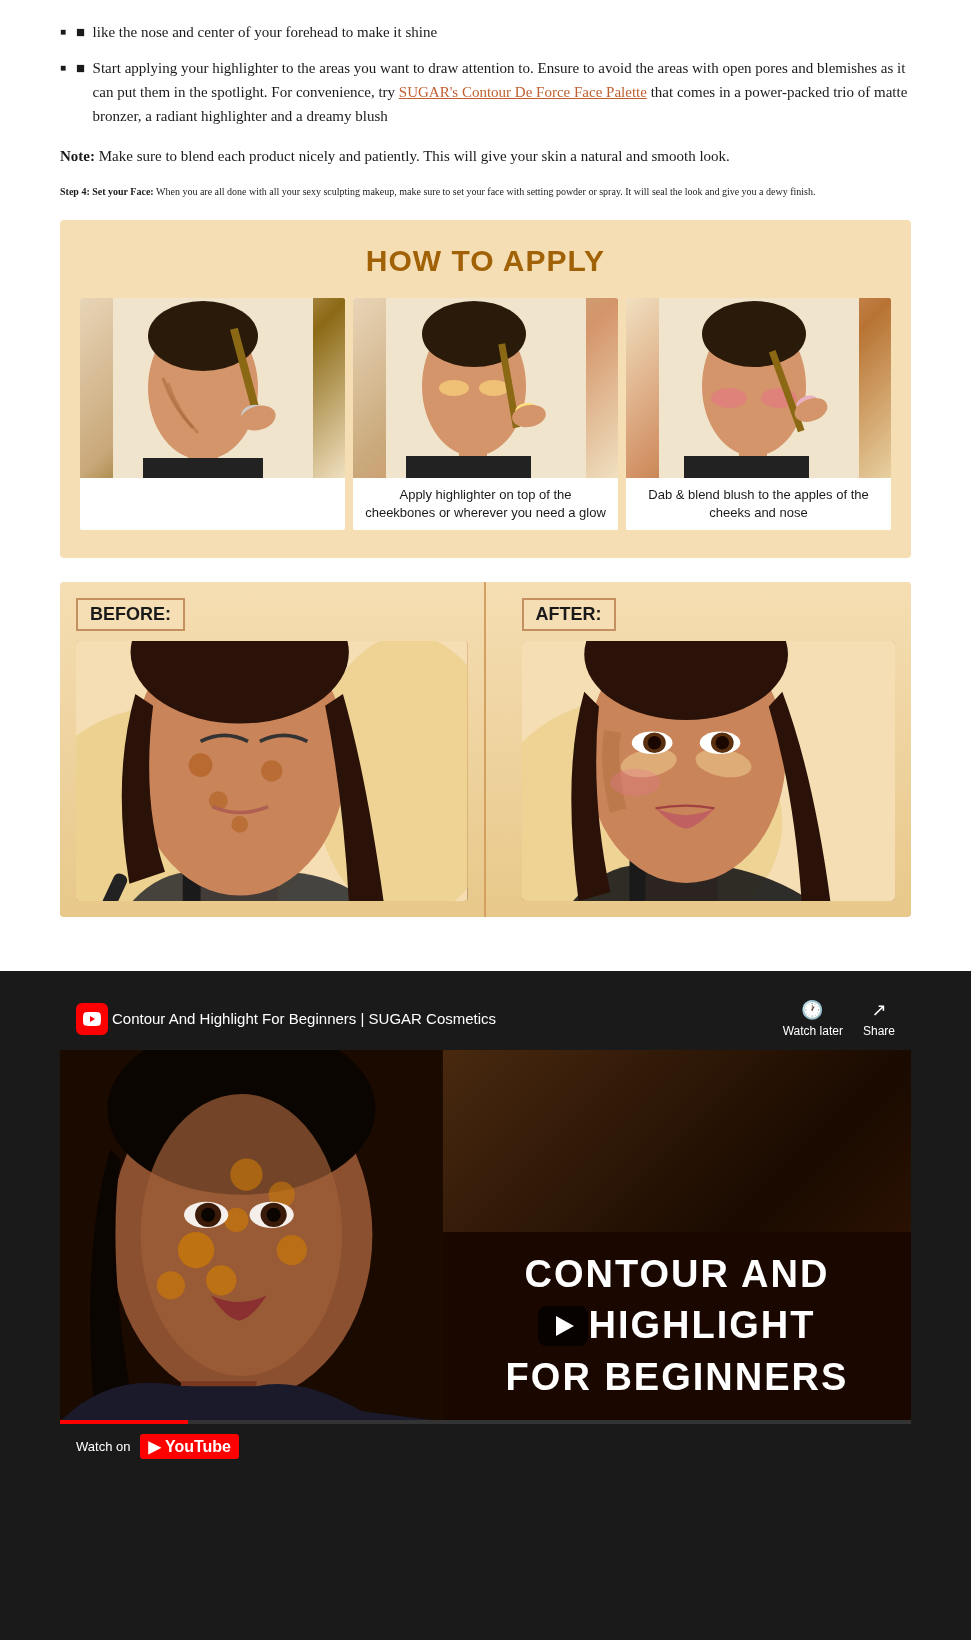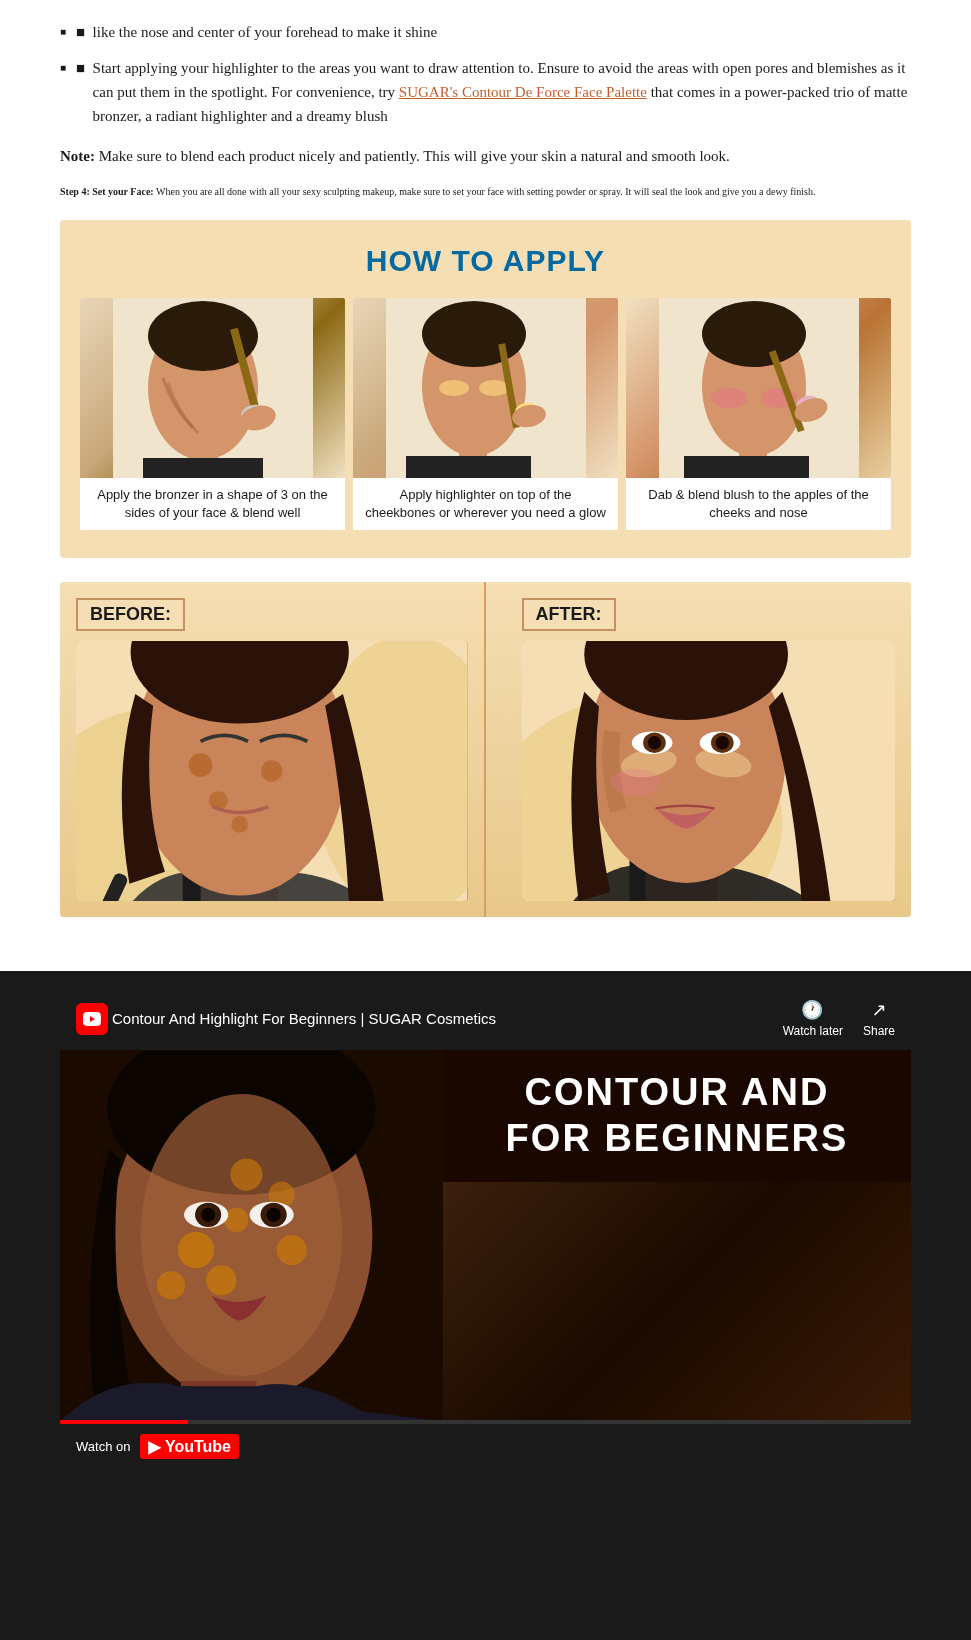--- a/index.html
+++ b/index.html
@@ -62,21 +62,21 @@
       margin-bottom: 24px;
     }
 
     .how-to-apply-title {
       text-align: center;
       font-size: 30px;
       font-weight: 900;
       font-family: Arial, sans-serif;
       letter-spacing: 1px;
       margin-bottom: 20px;
-      color: #0369a1;
+      color: #a16207;
     }
 
     .apply-steps-grid {
       display: grid;
       grid-template-columns: 1fr 1fr 1fr;
       gap: 8px;
     }
 
     .apply-step-card {
       background: #fff;
@@ -242,21 +242,21 @@
       color: #fff;
     }
 
     .yt-thumbnail {
       width: 100%;
       height: 370px;
       background: linear-gradient(135deg, #2a1a0a 0%, #4a2a10 30%, #1a0a00 70%, #3a1a05 100%);
       position: relative;
       overflow: hidden;
       display: flex;
-      align-items: flex-start;
+      align-items: flex-end;
     }
 
     .yt-face-area {
       width: 45%;
       height: 100%;
       background: linear-gradient(180deg, #6b3a1f 0%, #4a2010 50%, #2a1008 100%);
       position: relative;
     }
 
     .yt-text-area {
@@ -391,23 +391,20 @@
 
             <rect x="130" y="30" width="8" height="90" fill="#8b6914" transform="rotate(-15, 130, 80)"></rect>
             <ellipse cx="140" cy="115" rx="12" ry="8" fill="#ccc" transform="rotate(-15, 140, 115)"></ellipse>
 
             <ellipse cx="145" cy="120" rx="18" ry="12" fill="#d4956a" transform="rotate(-15, 145, 120)"></ellipse>
 
             <path d="M 50,80 Q 60,110 80,130" stroke="#a06030" stroke-width="3" fill="none" opacity="0.5"></path>
             <path d="M 55,85 Q 65,115 85,135" stroke="#a06030" stroke-width="3" fill="none" opacity="0.4"></path>
           </svg>
         </div>
-        <div class="apply-step-caption">
-          <span>Apply the bronzer in a shape of 3 on the sides of your face &amp; blend well</span>
-        </div>
       </div>
 
       <div class="apply-step-card">
         <div class="apply-step-img img-highlighter">
           <svg width="200" height="180" viewBox="0 0 200 180" xmlns="http://www.w3.org/2000/svg">
             <rect width="200" height="180" fill="#f0e4cc"></rect>
 
             <ellipse cx="88" cy="88" rx="52" ry="70" fill="#d4956a"></ellipse>
 
             <ellipse cx="88" cy="36" rx="52" ry="33" fill="#2a1a0a"></ellipse>
@@ -604,20 +601,28 @@
 
           <rect x="120" y="330" width="75" height="50" fill="#7a3820"></rect>
           <path d="M0,370 Q50,320 120,335 L195,335 Q240,325 300,360 L380,370 Z" fill="#1a1a2a"></path>
 
           <rect x="115" y="335" width="14" height="40" fill="#1a1a2a"></rect>
         </svg>
       </div>
 
       <div class="yt-text-area">
         <div class="yt-big-title">CONTOUR AND</div>
+        <div style="display:flex; align-items:center; justify-content:center; margin:6px 0;">
+          <div class="play-circle">
+            <div class="play-triangle"></div>
+          </div>
+          <div class="yt-big-title" style="display:inline;">
+            <span>HIGHLIGHT</span>
+          </div>
+        </div>
         <div class="yt-big-title">FOR BEGINNERS</div>
       </div>
 
     </div>
 
     <div class="yt-progress-bar">
       <div class="yt-progress-fill" style="width: 15%;"></div>
     </div>
 
     <div class="yt-footer">

